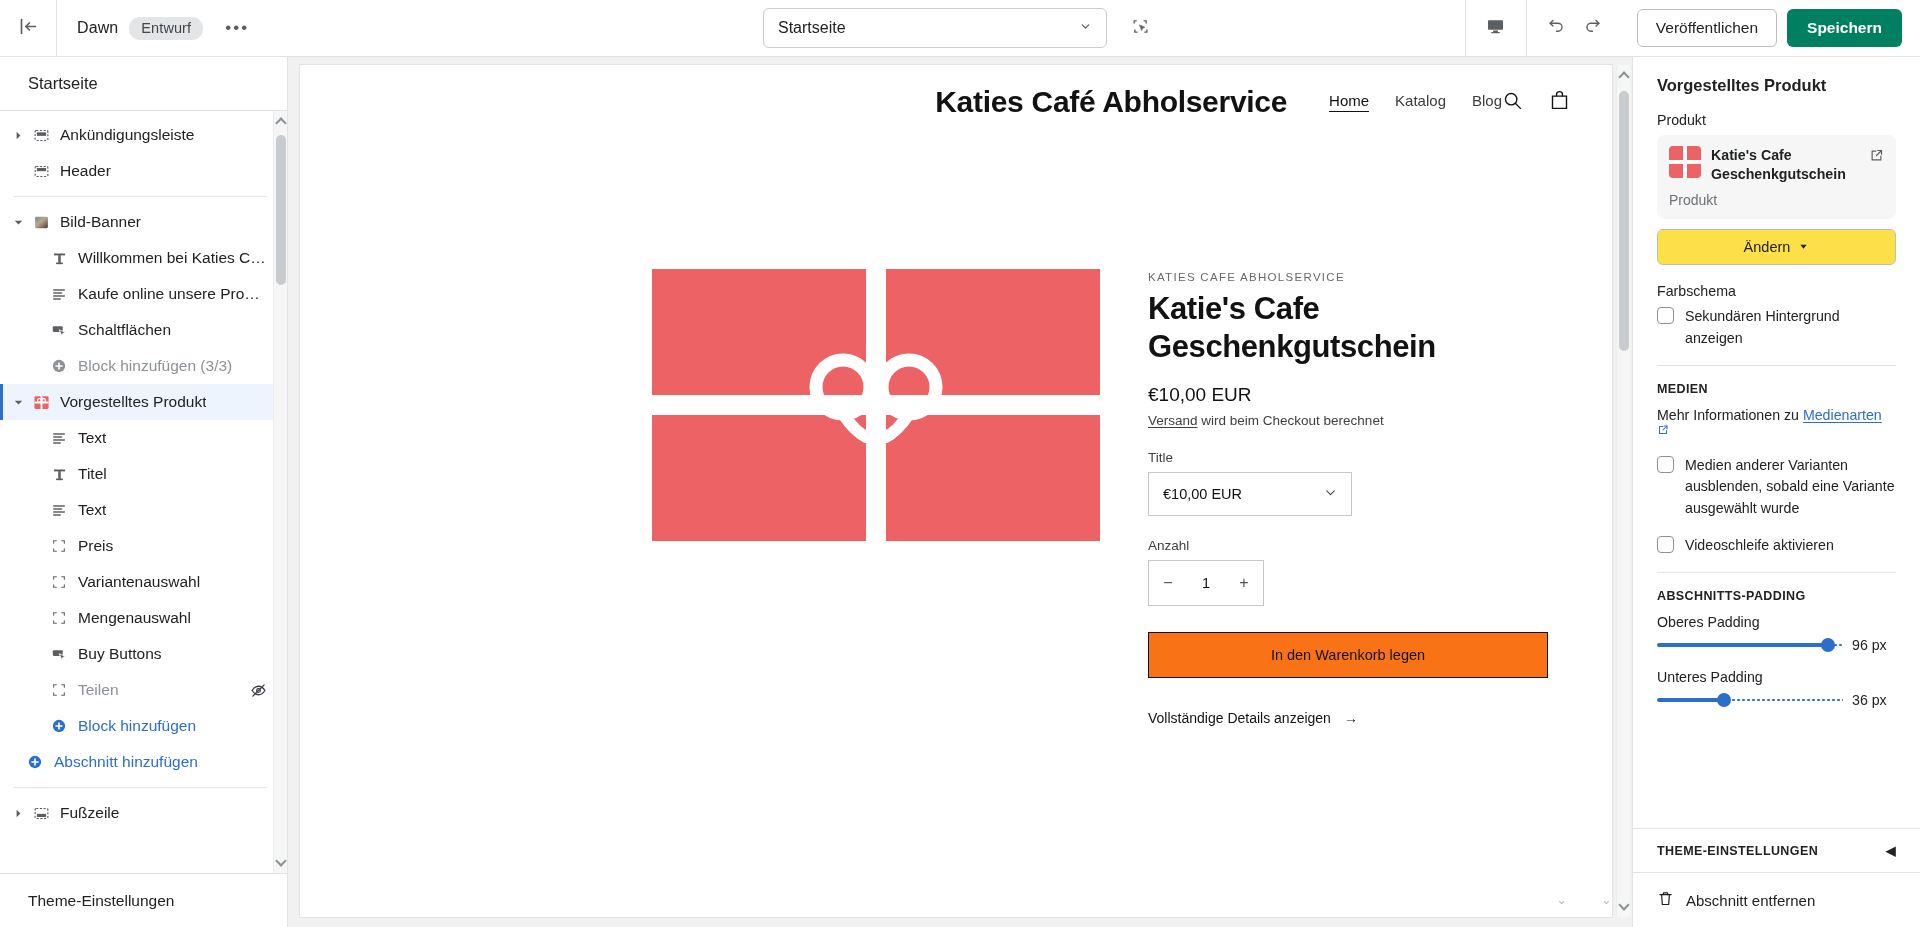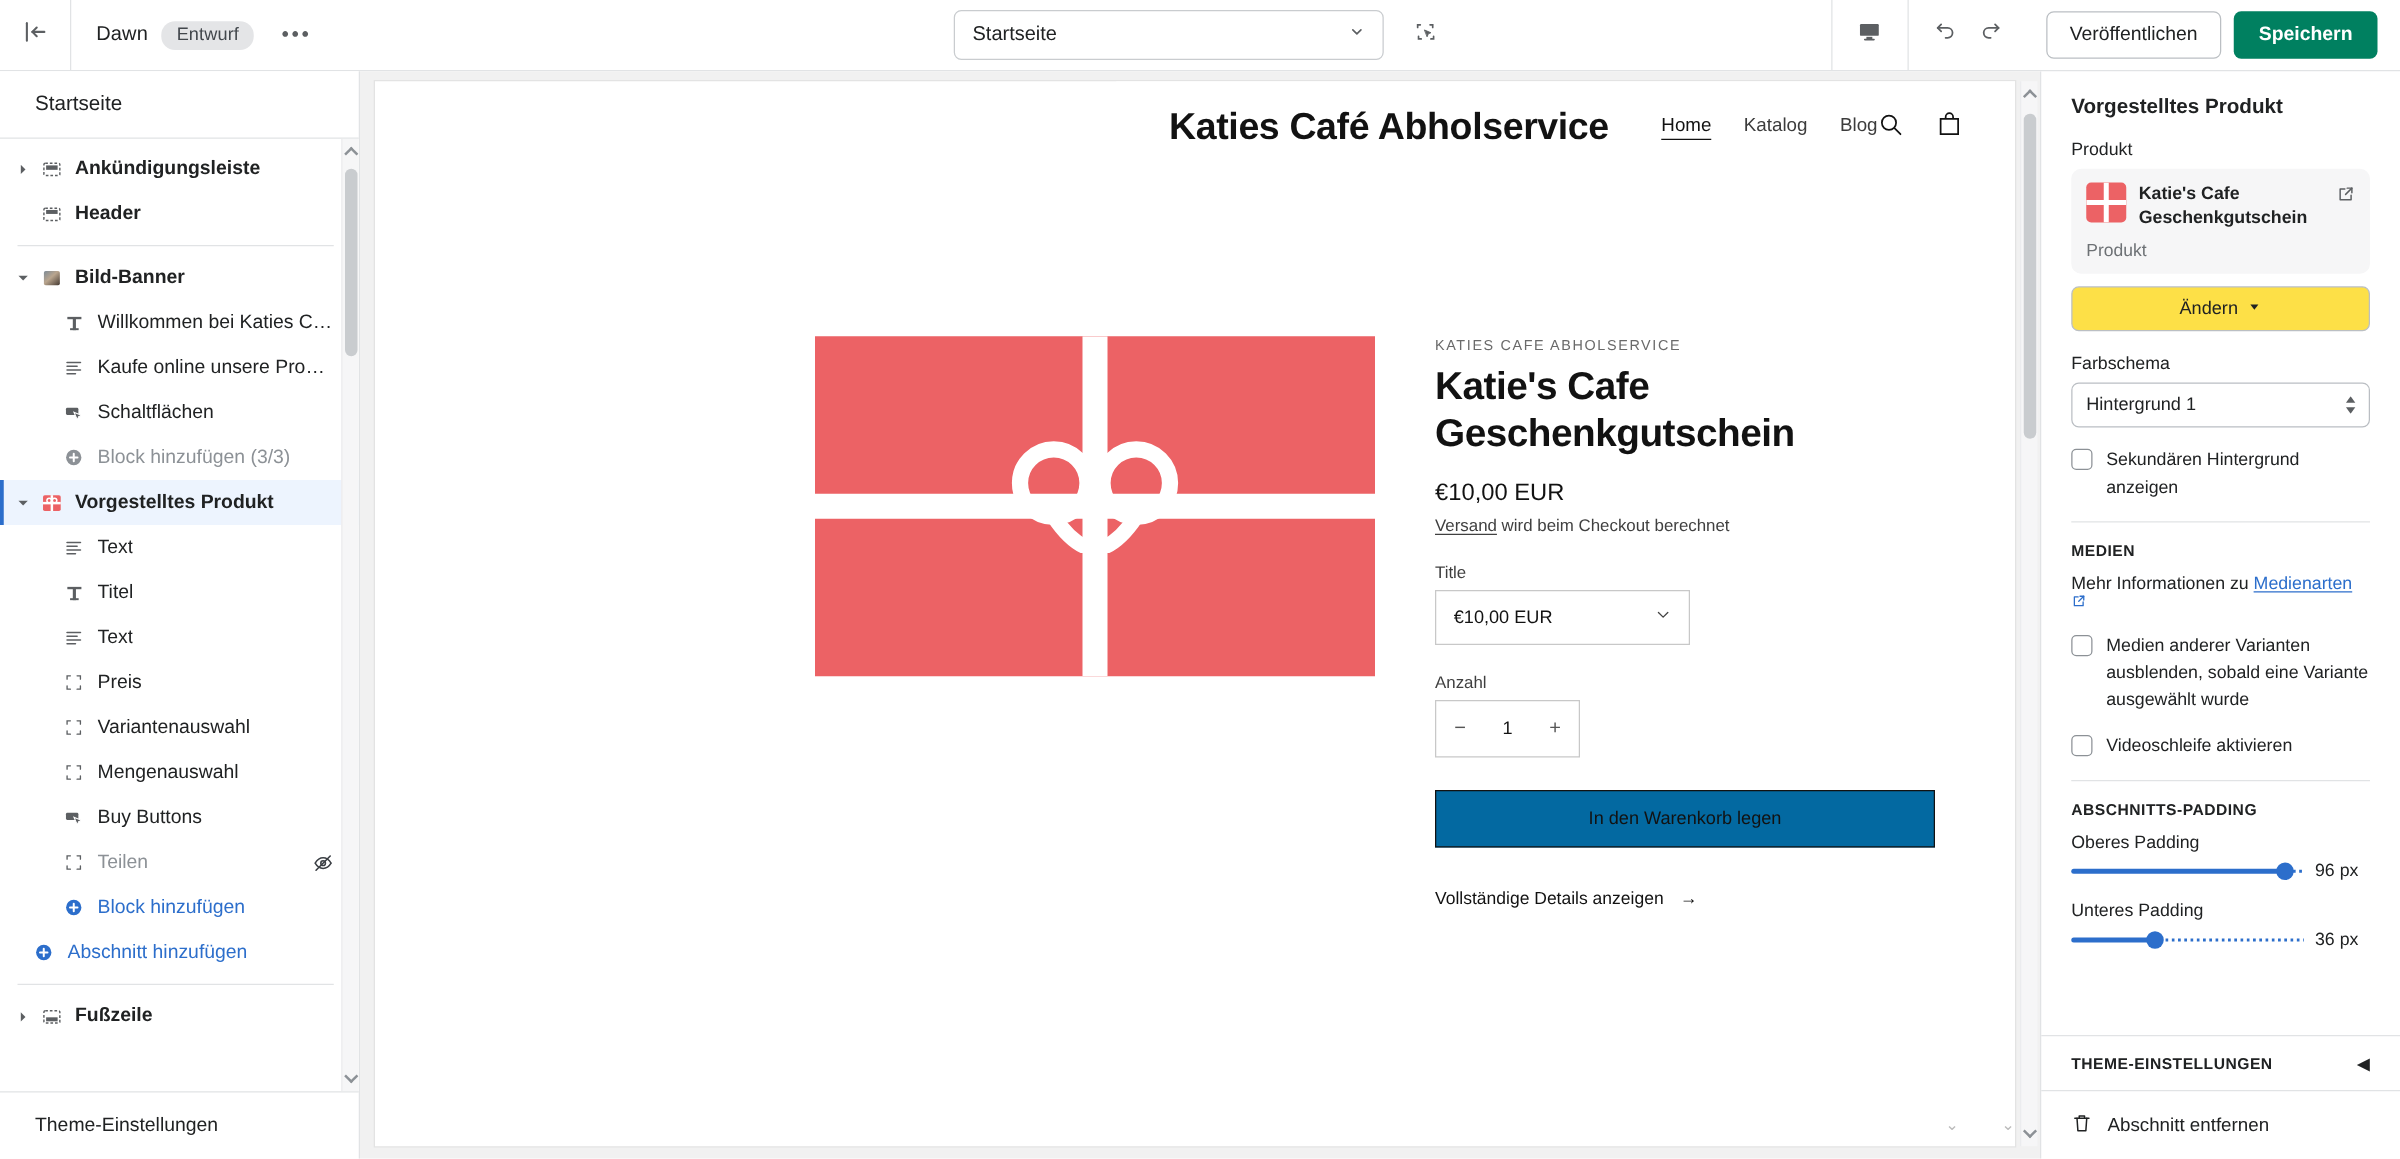--- a/index.html
+++ b/index.html
@@ -118,21 +118,21 @@
     width: 20px; min-width: 20px; display: flex; align-items: center;
     justify-content: center; color: #5c5f62; font-size: 9px;
   }
   .row .ico {
     width: 26px; min-width: 26px; display: flex; align-items: center;
     justify-content: center; color: #5c5f62; margin-right: 6px;
   }
   .row .lbl {
     overflow: hidden; white-space: nowrap; text-overflow: ellipsis;
   }
-  .row.sec .lbl { font-weight: 700; text-align: center; }
+  .row.sec .lbl { font-weight: 400; text-align: center; }
   .row .eye-off { margin-left: auto; color: #5c5f62; display: flex; }
   .sb-div { height: 1px; background: #e1e3e5; margin: 7px 20px 7px 14px; }
   .sb-footer {
     height: 54px; border-top: 1px solid #e1e3e5; display: flex;
     align-items: center; padding: 0 28px; font-size: 15.5px;
     color: #202223; cursor: pointer;
   }
 
   
   .preview {
@@ -212,21 +212,21 @@
   .qty-box {
     width: 116px; height: 46px; border: 1px solid #c8c8c8; display: flex;
     align-items: center; margin-bottom: 26px; background: #fff;
   }
   .qty-btn {
     flex: 1; text-align: center; font-size: 16px; color: #555;
     cursor: pointer; user-select: none; line-height: 1;
   }
   .qty-val { flex: 1; text-align: center; font-size: 14.5px; color: #121212; }
   .btn-cart {
-    width: 400px; height: 46px; border: 1px solid #121212; background: #0369a1;
+    width: 400px; height: 46px; border: 1px solid #121212; background: #f97316;
     color: #121212; font-size: 14.5px; cursor: pointer; font-family: inherit;
     margin-bottom: 10px; display: flex; align-items: center; justify-content: center;
   }
   .btn-buy {
     width: 400px; height: 46px; border: none; background: #121212;
     color: #fff; font-size: 14.5px; font-weight: bold; cursor: pointer;
     font-family: inherit; display: flex; align-items: center; justify-content: center;
   }
   .details-link {
     margin-top: 32px; font-size: 14px; color: #121212;
@@ -738,31 +738,20 @@
         <button class="btn-change">
           <span>Ändern</span>
           <span>
             <svg width="11" height="11" viewBox="0 0 24 24" fill="currentColor">
                 <path d="M5 8h14l-7 9z"></path>
               </svg>
           </span>
         </button>
 
         <div class="rp-flabel">Farbschema</div>
-        <div class="rp-select">
-          <span>Hintergrund 1</span>
-          <span class="ud">
-            <svg width="9" height="6" viewBox="0 0 12 8" fill="currentColor">
-                <path d="M6 0l5 7H1z"></path>
-              </svg>
-            <svg width="9" height="6" viewBox="0 0 12 8" fill="currentColor">
-                <path d="M6 8L1 1h10z"></path>
-              </svg>
-          </span>
-        </div>
 
         <div class="cb-row">
           <span class="cb"></span>
           <span class="cb-lbl">Sekundären Hintergrund anzeigen</span>
         </div>
 
         <div class="rp-div"></div>
 
         <div class="rp-section-title">MEDIEN</div>
         <div class="rp-note">

